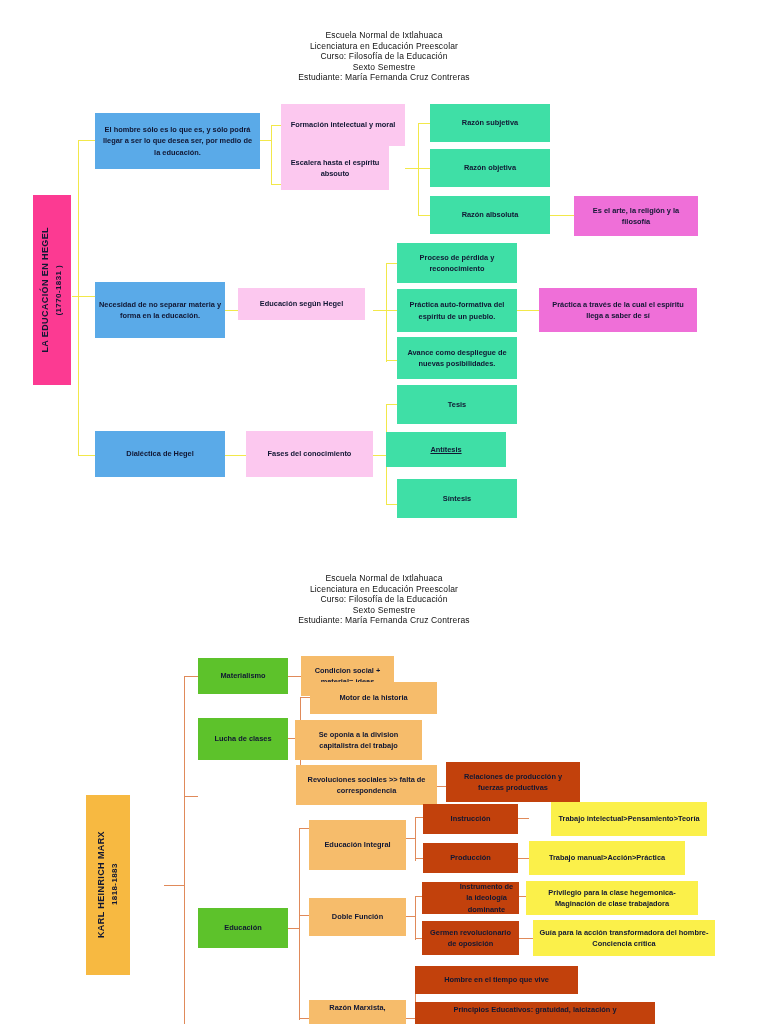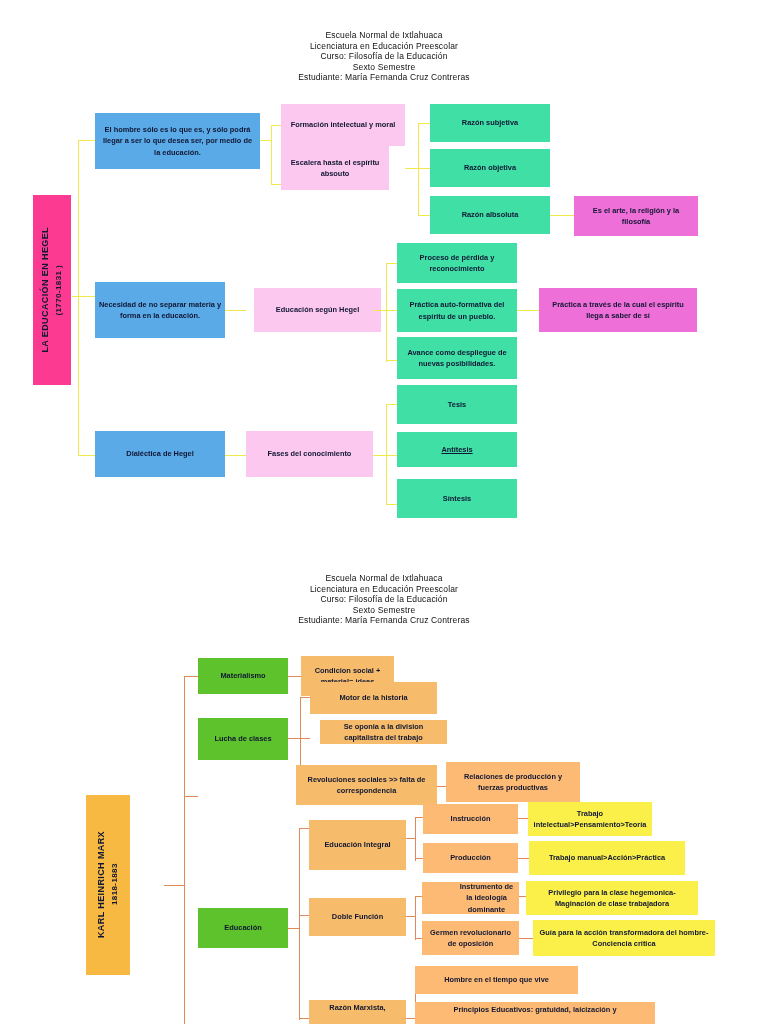--- a/index.html
+++ b/index.html
@@ -45,21 +45,21 @@
 
   
   .c-magenta{background:#fc3a92;}
   .c-blue{background:#5aaae8;}
   .c-pinklt{background:#fcc8ef;}
   .c-pinkmd{background:#ef6fd8;}
   .c-green{background:#3fdfa6;}
   .c-amber{background:#f7b941;}
   .c-grn2{background:#5dc22b;}
   .c-orange{background:#f6bc6b;}
-  .c-lime{background:#fdba74;}
+  .c-lime{background:#c2410c;}
   .c-yellow{background:#fbf04a;}
 </style>
 </head>
 <body>
 
 <div class="page">
 
   <div>
 
     <div class="hdr" style="top:30px;">
@@ -117,21 +117,21 @@
 
     <div class="ln lnY" style="left:550px;top:215px;width:24px;height:1.4px;"></div>
     <div class="node c-pinkmd" style="left:574px;top:196px;width:124px;height:40px;">
       <span>Es el arte, la religión y la filosofía</span>
     </div>
 
     <div class="node c-blue" style="left:95px;top:282px;width:130px;height:56px;">
       <span>Necesidad de no separar materia y forma en la educación.</span>
     </div>
     <div class="ln lnY" style="left:225px;top:310px;width:21px;height:1.4px;"></div>
-    <div class="node c-pinklt" style="left:254px;top:288px;width:127px;height:44px;">
+    <div class="node c-pinklt" style="left:238px;top:288px;width:127px;height:32px;">
       <span>Educación según Hegel</span>
     </div>
 
     <div class="ln lnY" style="left:373px;top:310px;width:14px;height:1.4px;"></div>
     <div class="ln lnY" style="left:386px;top:263px;width:1.4px;height:99px;"></div>
     <div class="ln lnY" style="left:386px;top:263px;width:12px;height:1.4px;"></div>
     <div class="ln lnY" style="left:386px;top:310px;width:12px;height:1.4px;"></div>
     <div class="ln lnY" style="left:386px;top:360px;width:12px;height:1.4px;"></div>
 
     <div class="node c-green" style="left:397px;top:243px;width:120px;height:40px;">
@@ -159,21 +159,21 @@
 
     <div class="ln lnY" style="left:373px;top:455px;width:14px;height:1.4px;"></div>
     <div class="ln lnY" style="left:386px;top:404px;width:1.4px;height:101px;"></div>
     <div class="ln lnY" style="left:386px;top:404px;width:12px;height:1.4px;"></div>
     <div class="ln lnY" style="left:386px;top:455px;width:12px;height:1.4px;"></div>
     <div class="ln lnY" style="left:386px;top:504px;width:12px;height:1.4px;"></div>
 
     <div class="node c-green" style="left:397px;top:385px;width:120px;height:39px;">
       <span>Tesis</span>
     </div>
-    <div class="node c-green" style="left:397px;top:432px;width:120px;height:35px;text-decoration:underline;">
+    <div class="node c-green" style="left:386px;top:432px;width:120px;height:35px;text-decoration:underline;">
       <span>Antítesis</span>
     </div>
     <div class="node c-green" style="left:397px;top:479px;width:120px;height:39px;text-align:center;">
       <span>Síntesis</span>
     </div>
   </div>
 
   <div>
 
     <div class="hdr" style="top:573px;">
@@ -209,21 +209,21 @@
     </div>
     <div class="ln lnO" style="left:288px;top:738px;width:12px;height:1.4px;"></div>
     <div class="ln lnO" style="left:300px;top:697px;width:1.4px;height:90px;"></div>
     <div class="ln lnO" style="left:300px;top:697px;width:10px;height:1.4px;"></div>
     <div class="ln lnO" style="left:300px;top:738px;width:10px;height:1.4px;"></div>
     <div class="ln lnO" style="left:300px;top:786px;width:10px;height:1.4px;"></div>
 
     <div class="node c-orange" style="left:310px;top:682px;width:127px;height:32px;">
       <span>Motor de la historia</span>
     </div>
-    <div class="node c-orange" style="left:320px;top:720px;width:127px;height:24px;">
+    <div class="node c-orange" style="left:295px;top:720px;width:127px;height:40px;">
       <span>Se oponia a la division capitalistra del trabajo</span>
     </div>
     <div class="node c-orange" style="left:296px;top:765px;width:141px;height:40px;">
       <span>Revoluciones sociales &gt;&gt; falta de correspondencia</span>
     </div>
     <div class="ln lnO" style="left:437px;top:786px;width:9px;height:1.4px;"></div>
     <div class="node c-lime" style="left:446px;top:762px;width:134px;height:40px;">
       <span>Relaciones de producción y fuerzas productivas</span>
     </div>
 
@@ -241,21 +241,21 @@
     </div>
     <div class="ln lnO" style="left:406px;top:838px;width:10px;height:1.4px;"></div>
     <div class="ln lnO" style="left:415px;top:817px;width:1.4px;height:44px;"></div>
     <div class="ln lnO" style="left:415px;top:817px;width:9px;height:1.4px;"></div>
     <div class="ln lnO" style="left:415px;top:858px;width:9px;height:1.4px;"></div>
 
     <div class="node c-lime" style="left:423px;top:804px;width:95px;height:30px;">
       <span>Instrucción</span>
     </div>
     <div class="ln lnO" style="left:518px;top:818px;width:11px;height:1.4px;"></div>
-    <div class="node c-yellow" style="left:528px;top:802px;width:124px;height:34px;">
+    <div class="node c-yellow" style="left:551px;top:802px;width:156px;height:34px;">
       <span>Trabajo intelectual&gt;Pensamiento&gt;Teoría</span>
     </div>
 
     <div class="node c-lime" style="left:423px;top:843px;width:95px;height:30px;">
       <span>Producción</span>
     </div>
     <div class="ln lnO" style="left:518px;top:858px;width:11px;height:1.4px;"></div>
     <div class="node c-yellow" style="left:529px;top:841px;width:156px;height:34px;align-items:center;">
       <span>Trabajo manual&gt;Acción&gt;Práctica</span>
     </div>

